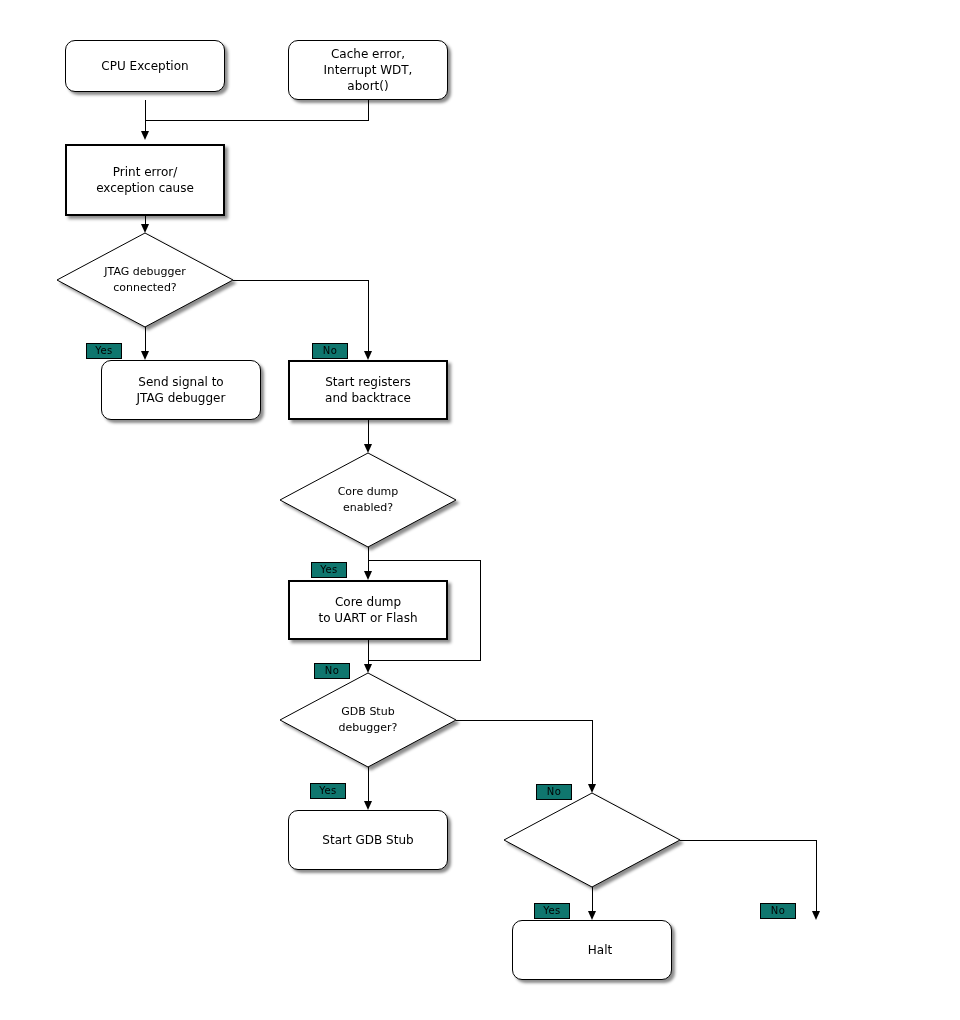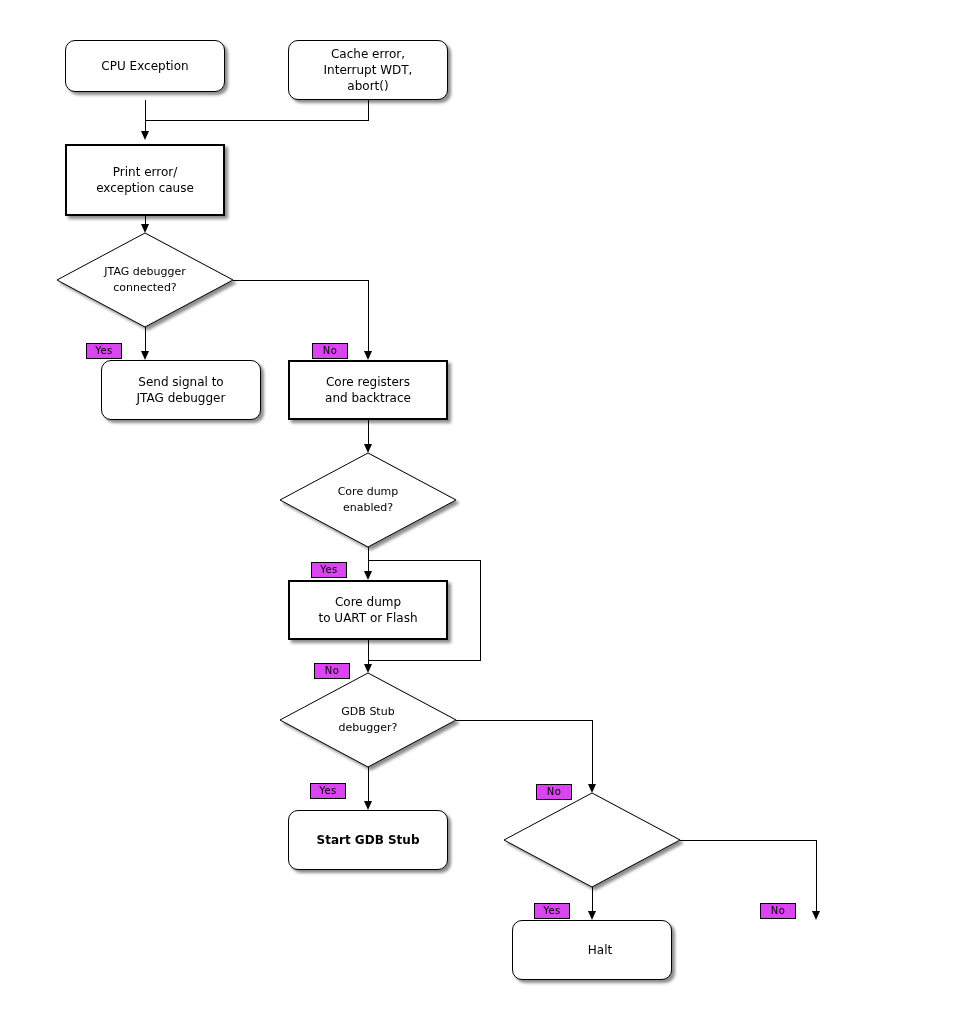--- a/index.html
+++ b/index.html
@@ -45,21 +45,21 @@
     justify-content: center;
     text-align: center;
     white-space: pre-line;
     font-size: 11px;
     line-height: 16px;
     pointer-events: none;
   }
   .edge-label {
     position: absolute;
     box-sizing: border-box;
-    background: #d946ef;
+    background: #0f766e;
     border: 1px solid #000000;
     width: 36px;
     height: 16px;
     display: flex;
     align-items: center;
     justify-content: center;
     font-size: 10px;
     line-height: 12px;
     letter-spacing: 0.5px;
   }
@@ -140,25 +140,25 @@
   </svg>
 
   <div class="node terminator" style="left:65px;  top:40px;  width:160px; height:52px;">CPU Exception</div>
   <div class="node terminator" style="left:288px; top:40px;  width:160px; height:60px;">Cache error,
 Interrupt WDT,
 abort()</div>
   <div class="node process" style="left:65px;  top:144px; width:160px; height:72px;">Print error/
 exception cause</div>
   <div class="node terminator" style="left:65px;  top:360px; width:160px; height:60px;margin-left:36px;">Send signal to
 JTAG debugger</div>
-  <div class="node process" style="left:288px; top:360px; width:160px; height:60px;">Core registers
+  <div class="node process" style="left:288px; top:360px; width:160px; height:60px;">Start registers
 and backtrace</div>
   <div class="node process" style="left:288px; top:580px; width:160px; height:60px;">Core dump
 to UART or Flash</div>
-  <div class="node terminator" style="left:288px; top:810px; width:160px; height:60px;font-weight:bold;">Start GDB Stub</div>
+  <div class="node terminator" style="left:288px; top:810px; width:160px; height:60px;">Start GDB Stub</div>
   <div class="node terminator" style="left:512px; top:920px; width:160px; height:60px;padding-left:16px;">Halt</div>
 
   <div class="decision-text" style="left:57px;  top:233px; width:176px; height:94px;">JTAG debugger
 connected?</div>
   <div class="decision-text" style="left:280px; top:453px; width:176px; height:94px;">Core dump
 enabled?</div>
   <div class="decision-text" style="left:280px; top:673px; width:176px; height:94px;">GDB Stub
 debugger?</div>
 
   <div class="edge-label" style="left:86px;  top:343px;">Yes</div>

